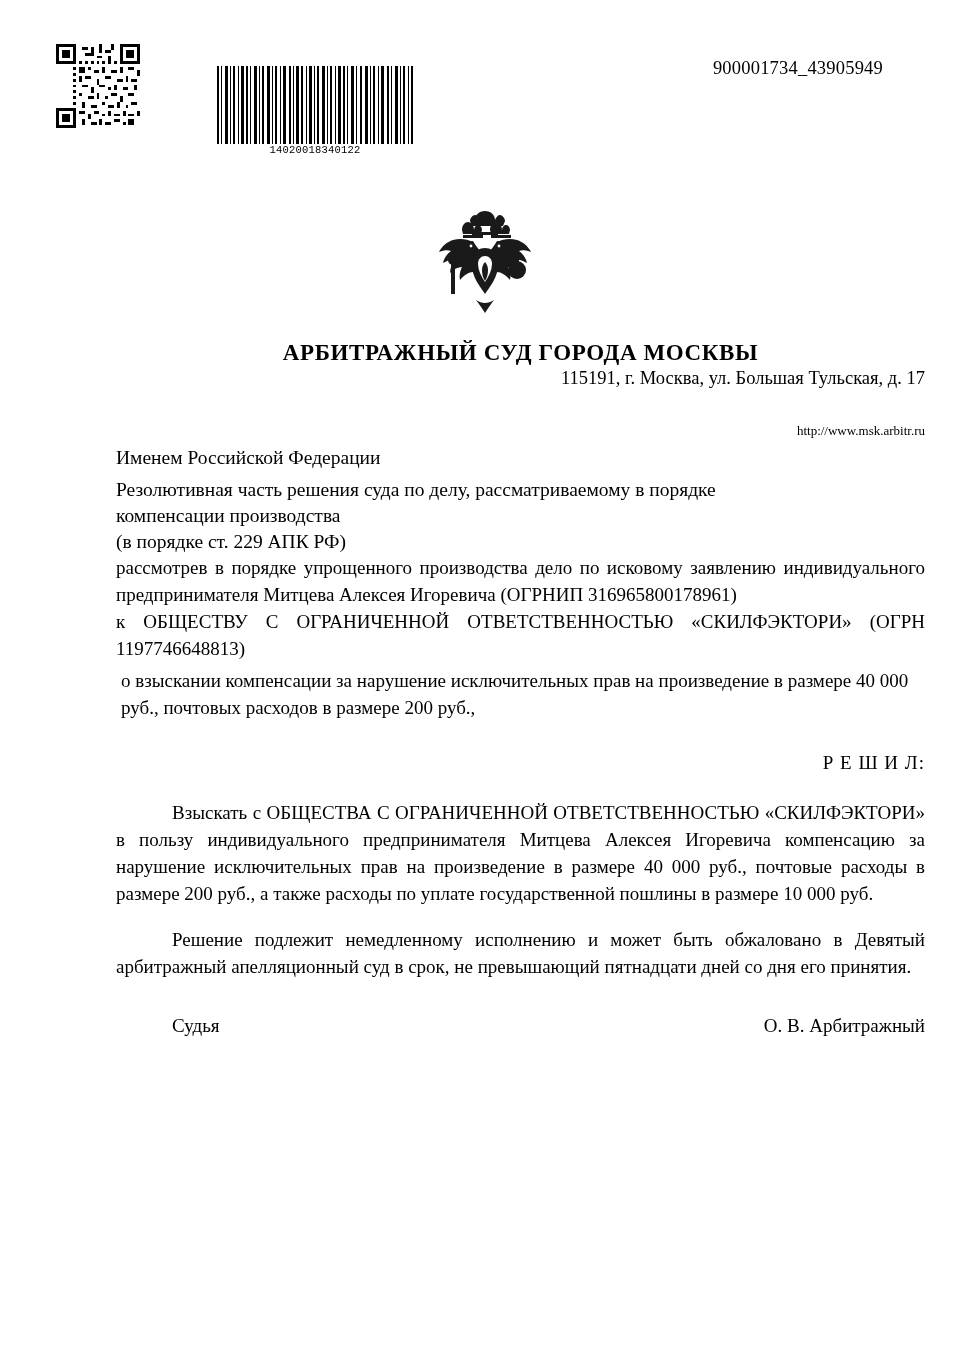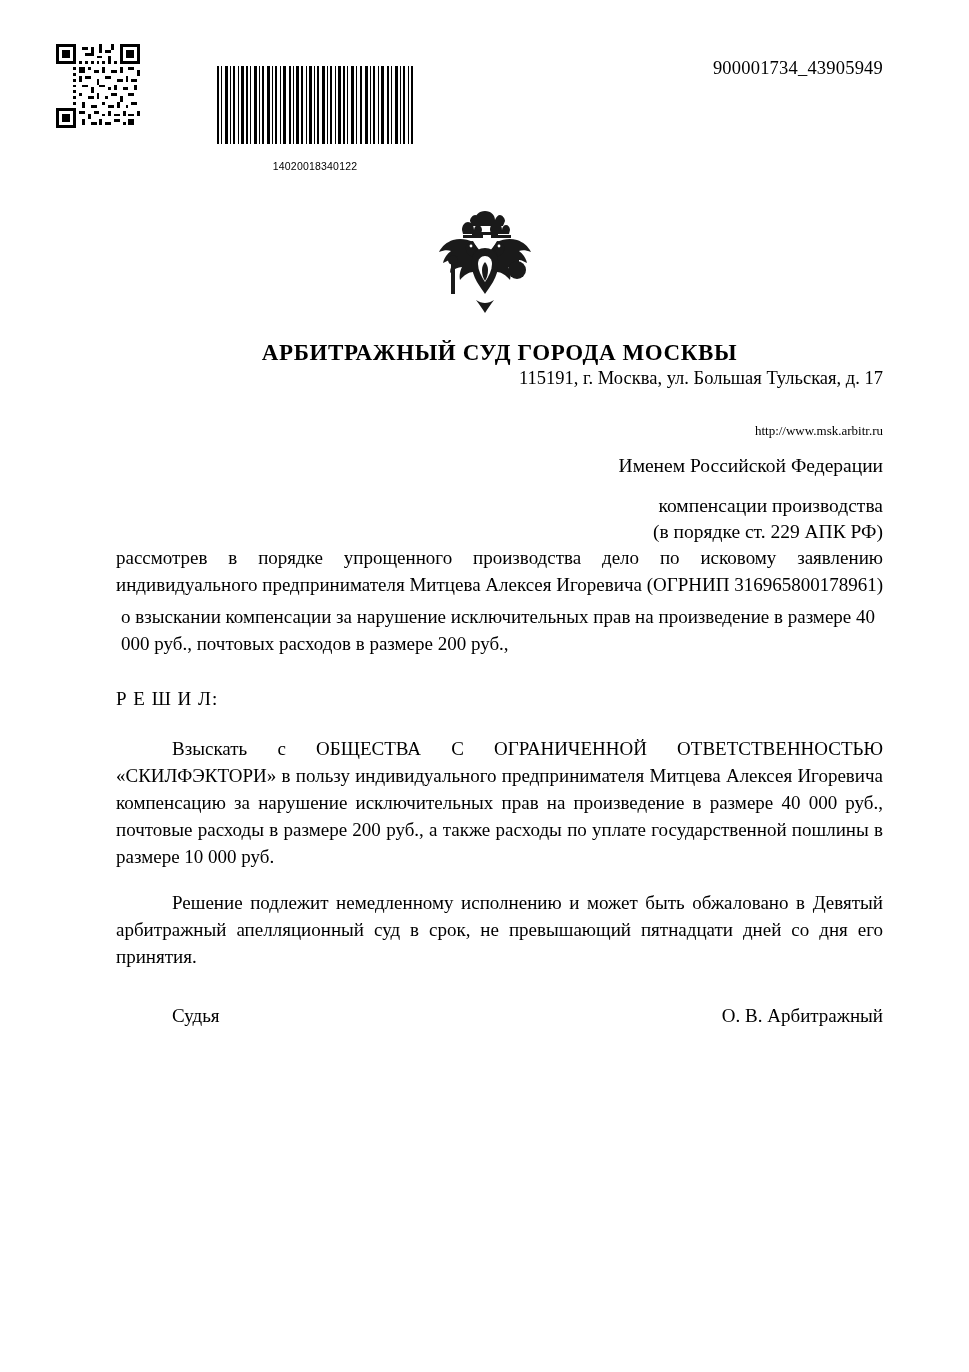--- a/index.html
+++ b/index.html
@@ -39,24 +39,24 @@
     top: 66px;
     width: 200px;
     text-align: center;
   }
   .barcode {
     height: 78px;
     width: 200px;
     display: block;
   }
   .barcode-num {
-    font-family: Liberation Sans, sans-serif;
+    font-family: Liberation Mono, monospace;
     font-size: 10.5px;
     letter-spacing: 0.2px;
-    margin-top: 16px;
+    margin-top: 0;
     color: #000;
   }
   .doc-code {
     position: absolute;
     right: 86px;
     top: 58px;
     font-family: "Liberation Serif", serif;
     font-size: 18.5px;
     letter-spacing: 0.2px;
     white-space: nowrap;
@@ -67,43 +67,43 @@
     text-align: center;
     margin-top: 58px;
   }
   .emblem {
     width: 112px;
     height: 120px;
   }
 
   
   .content {
-    padding: 0 86px 0 116px;
+    padding: 0 44px 0 116px;
   }
   .court-title {
     text-align: center;
     font-weight: bold;
     font-size: 23px;
     letter-spacing: 0.6px;
     margin-top: 8px;
   }
   .center-line {
     text-align: right;
     font-size: 18.5px;
     line-height: 1.34;
   }
   .center-line.url {
     font-size: 13px;
     margin-top: 31px;
   }
   .center-block {
-    text-align: right;
+    text-align: left;
     font-size: 19.5px;
     line-height: 1.33;
-    margin-top: 14px;
+    margin-top: 6px;
   }
   .center-block .wide {
     display: block;
   }
 
   
   .row-two {
     position: relative;
     margin-top: 8px;
   }
@@ -128,21 +128,21 @@
   p.just.indent {
     text-indent: 56px;
     margin-top: 19px;
   }
   .tight {
     margin: 5px;
     font-size: 19px;
     line-height: 1.42;
   }
   .resolution-word {
-    text-align: left;
+    text-align: right;
     font-size: 19px;
     margin: 30px 0 26px 0;
     letter-spacing: 1px;
   }
   .sig-row {
     position: relative;
     margin-top: 34px;
     font-size: 19px;
     height: 26px;
   }
@@ -364,26 +364,28 @@
     </svg>
   </div>
 
   <div class="content">
 
     <div class="court-title">АРБИТРАЖНЫЙ СУД ГОРОДА МОСКВЫ</div>
     <div class="center-line">115191, г. Москва, ул. Большая Тульская, д. 17</div>
     <div class="center-line url">http://www.msk.arbitr.ru</div>
     <div class="center-block">Именем Российской Федерации</div>
     <div class="center-block">
+      <span class="wide">Резолютивная часть решения суда по делу, рассматриваемому в порядке</span>
       <span class="wide">компенсации производства</span>
       <span class="wide">(в порядке ст. 229 АПК РФ)</span>
     </div>
 
 
     <p class="just">рассмотрев в порядке упрощенного производства дело по исковому заявлению индивидуального предпринимателя Митцева Алексея Игоревича (ОГРНИП 316965800178961)</p>
+    <p class="just">к ОБЩЕСТВУ С ОГРАНИЧЕННОЙ ОТВЕТСТВЕННОСТЬЮ «СКИЛФЭКТОРИ» (ОГРН 1197746648813)</p>
     <p class="tight">о взыскании компенсации за нарушение исключительных прав на произведение в размере 40 000 руб., почтовых расходов в размере 200 руб.,</p>
 
     <div class="resolution-word">Р Е Ш И Л:</div>
 
     <p class="just indent">Взыскать с ОБЩЕСТВА С ОГРАНИЧЕННОЙ ОТВЕТСТВЕННОСТЬЮ «СКИЛФЭКТОРИ» в пользу индивидуального предпринимателя Митцева Алексея Игоревича компенсацию за нарушение исключительных прав на произведение в размере 40 000 руб., почтовые расходы в размере 200 руб., а также расходы по уплате государственной пошлины в размере 10 000 руб.</p>
     <p class="just indent">Решение подлежит немедленному исполнению и может быть обжаловано в Девятый арбитражный апелляционный суд в срок, не превышающий пятнадцати дней со дня его принятия.</p>
 
     <div class="sig-row">
       <span class="sig-left">Судья</span>
       <span class="sig-right">О. В. Арбитражный</span>

